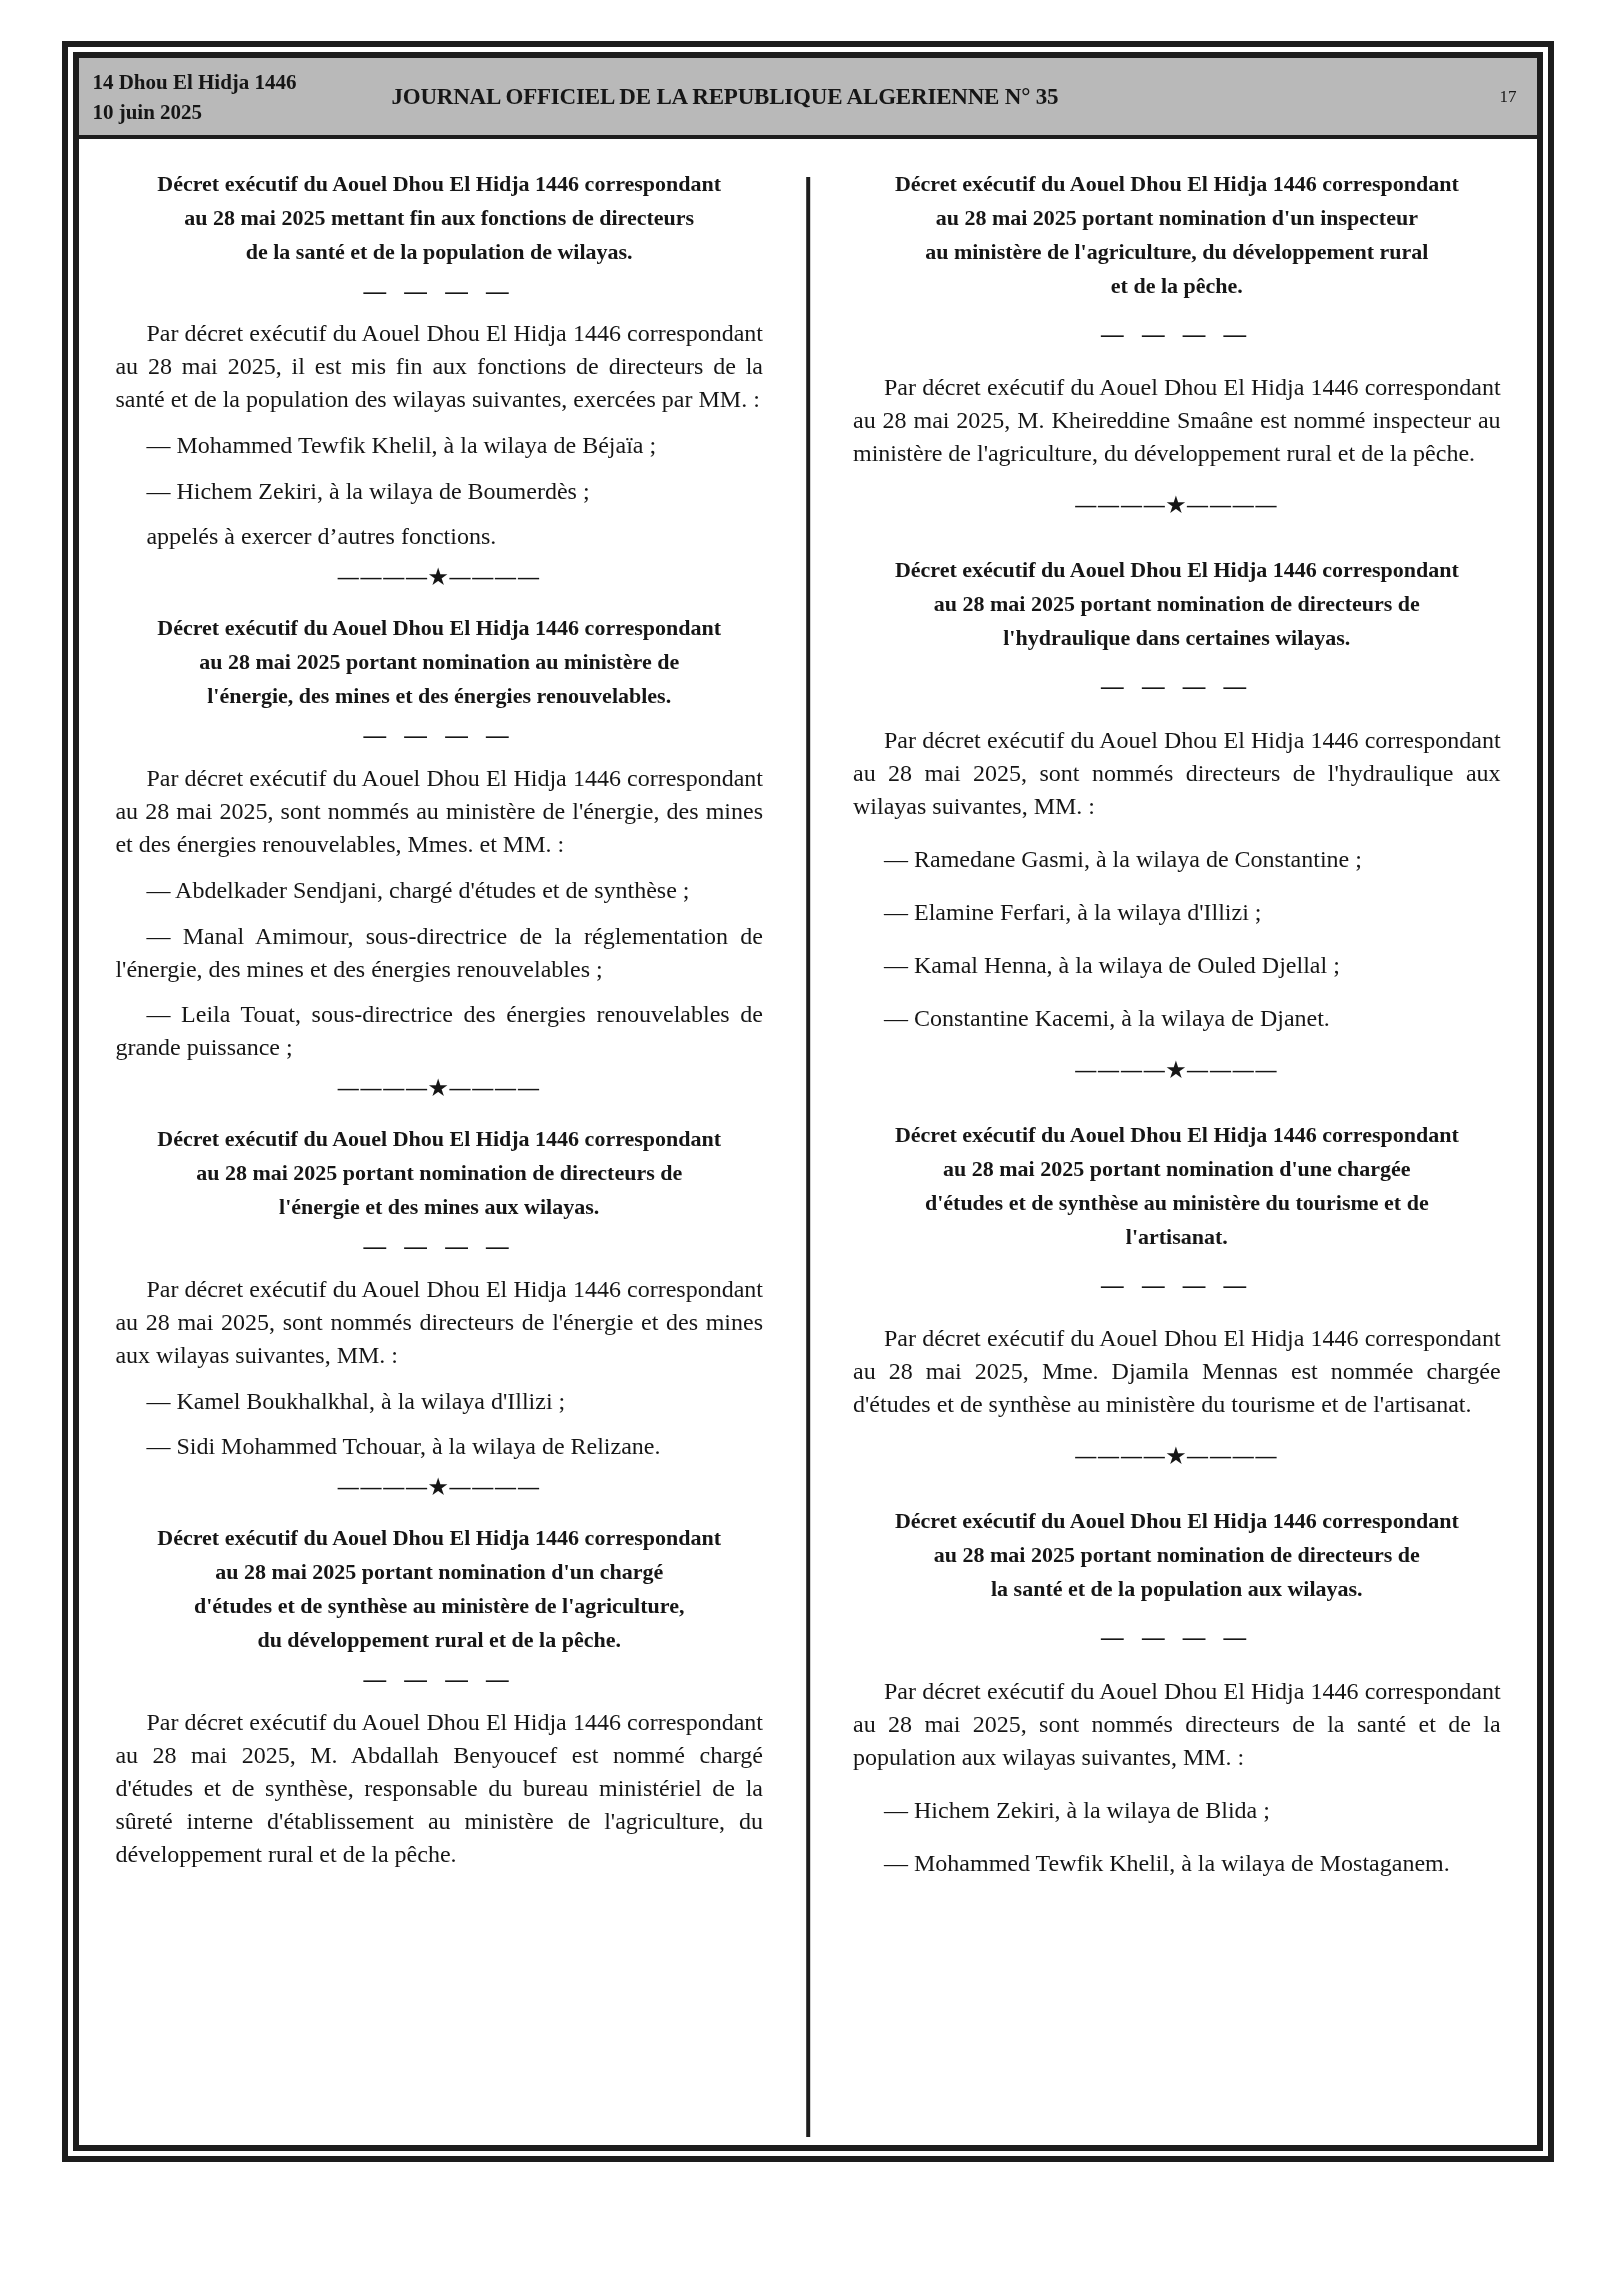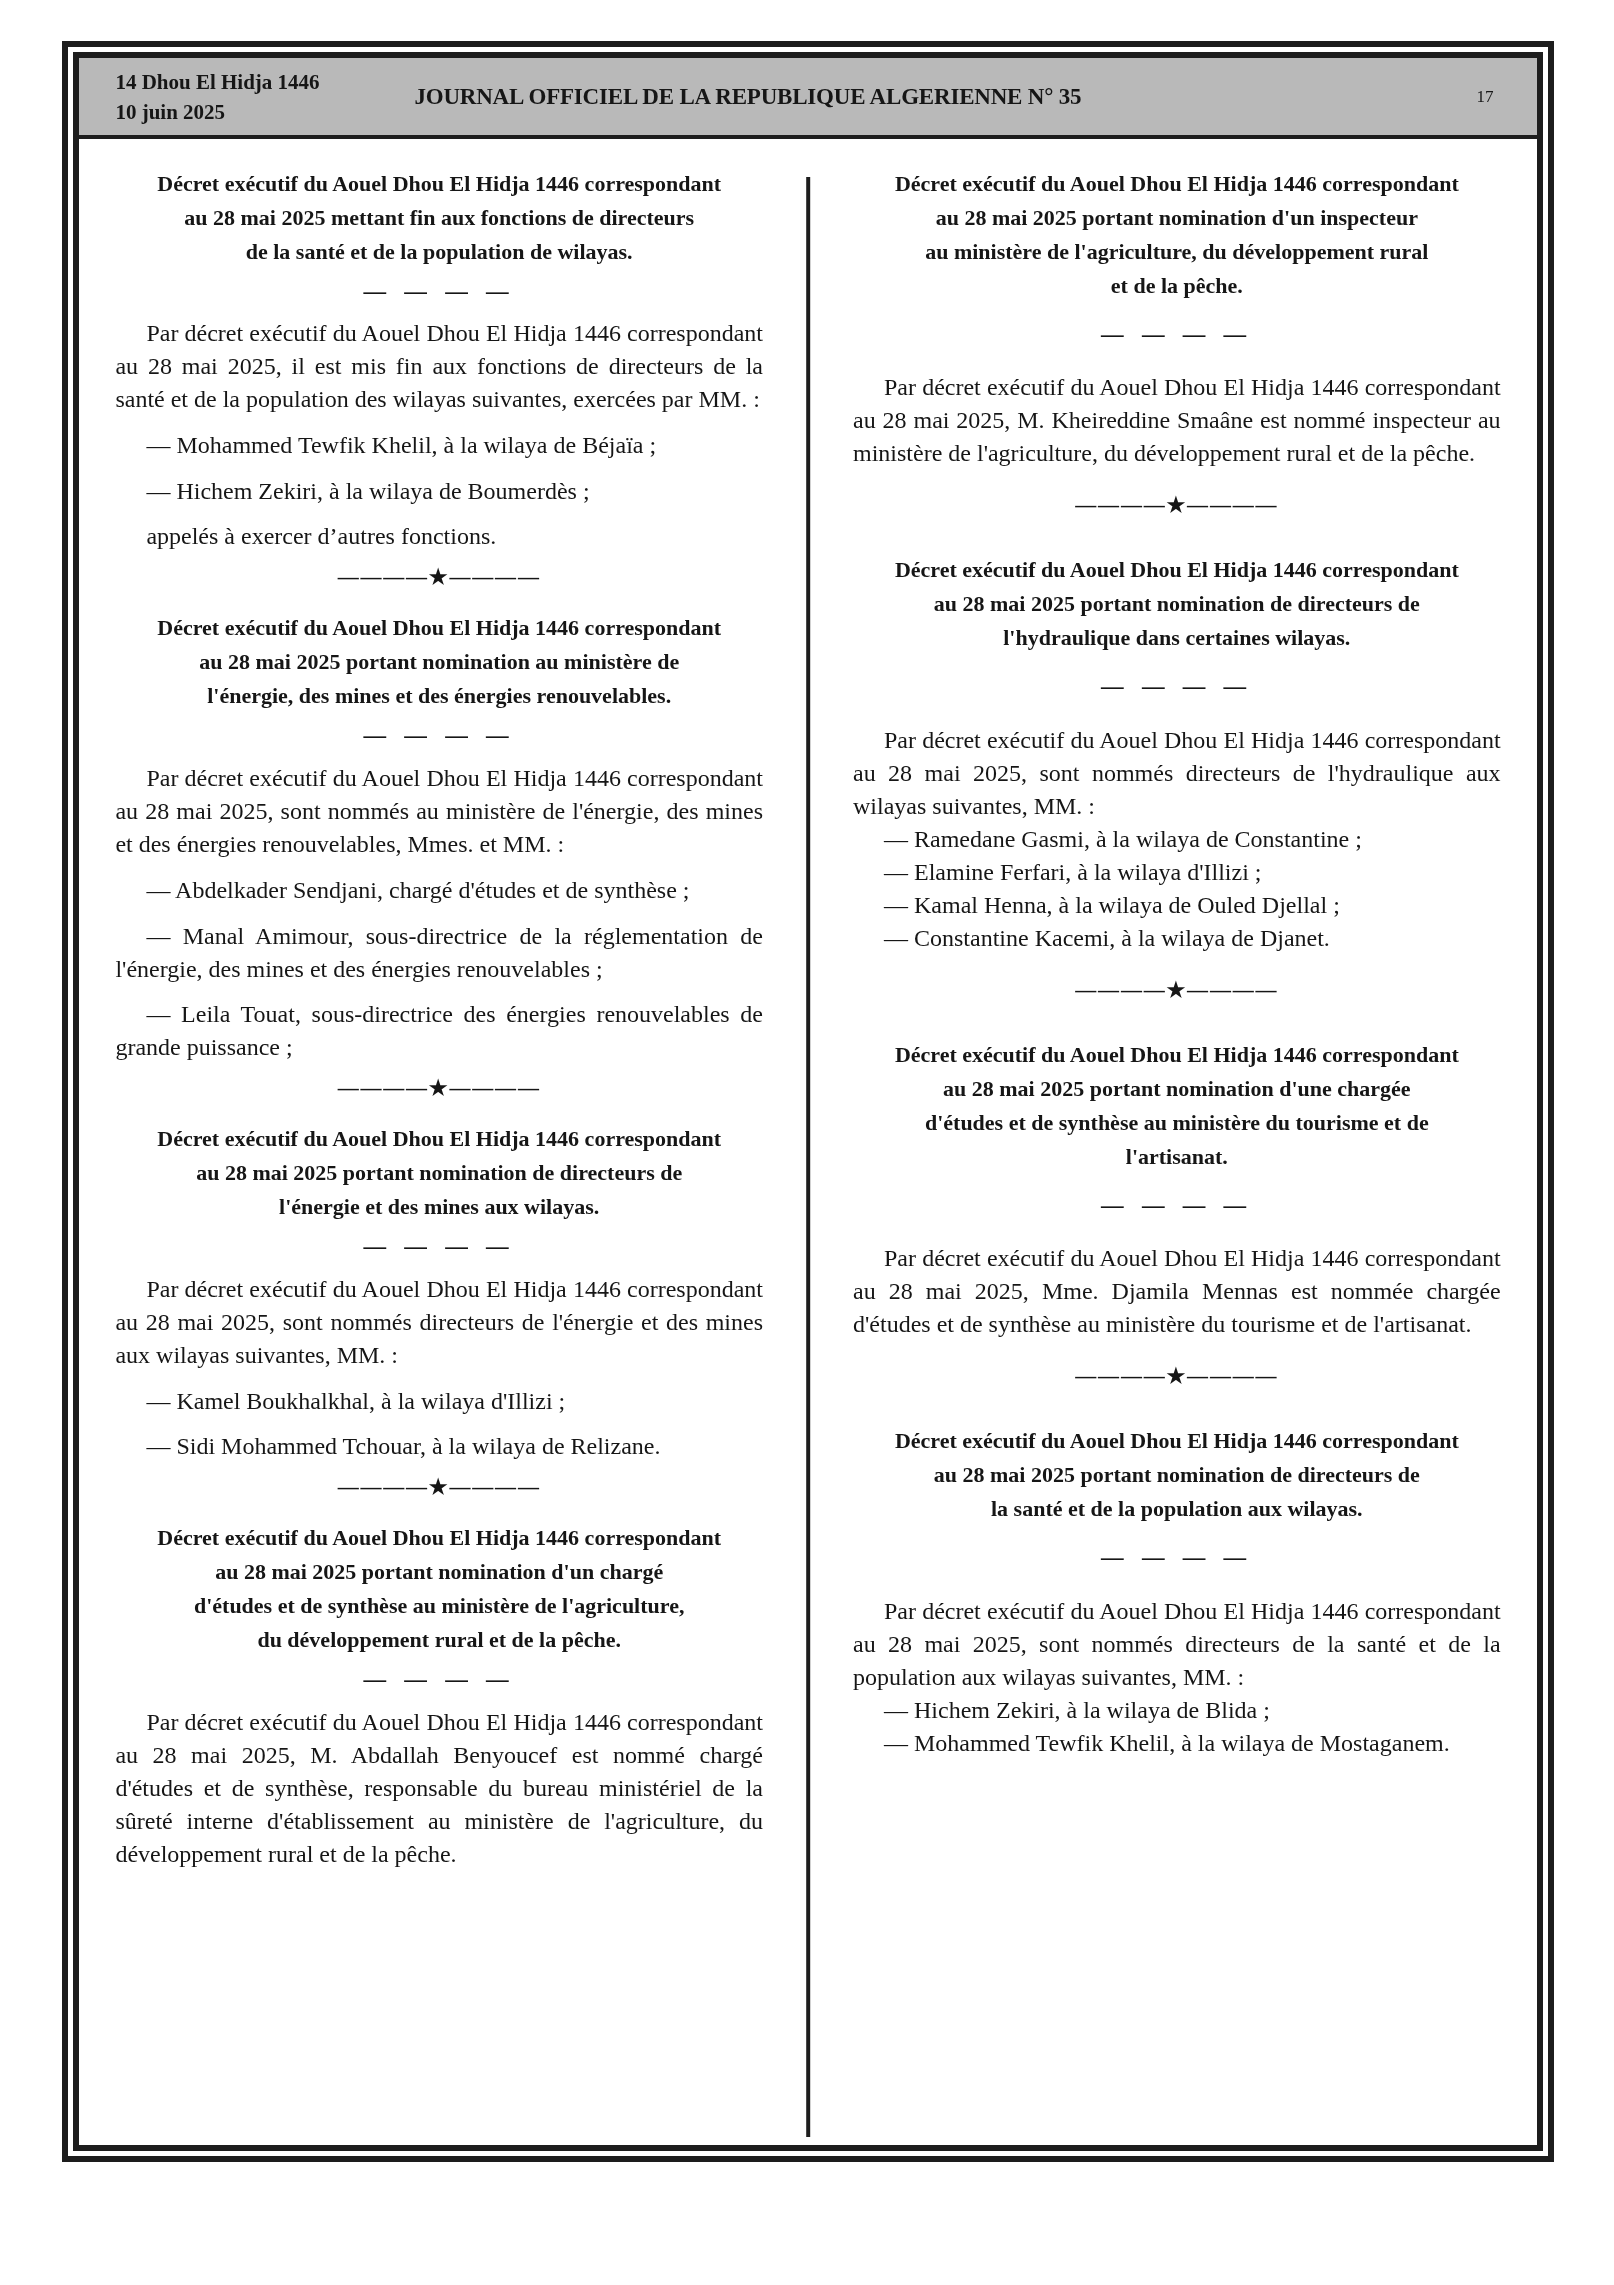--- a/index.html
+++ b/index.html
@@ -28,21 +28,21 @@
     flex-direction: column;
     background: #ffffff;
   }
   .masthead {
     background: #b9b9b9;
     border-bottom: 4.5px solid #1d1d1d;
     height: 81px;
     flex: 0 0 auto;
     display: flex;
     align-items: center;
-    padding: 0 36px;
+    padding: 0 13px;
     box-sizing: border-box;
   }
   .masthead-dates {
     width: 299px;
     font-weight: bold;
     font-size: 21px;
     line-height: 30px;
     white-space: pre-line;
   }
   .masthead-title {
@@ -120,21 +120,21 @@
   .col-left .sep-star   { margin: 11px 0; }
   .col-left .block-para { margin-top: 12.7px; }
   .col-left .block-item { margin-top: 12.7px; }
   .col-left > :first-child { margin-top: 11px; }
 
   
   .col-right .block-title { margin: 34px 0 7.2px 0; }
   .col-right .sep-dash   { margin: 18px 0; }
   .col-right .sep-star   { margin: 22px 0; }
   .col-right .block-para { margin-top: 23.5px; }
-  .col-right .block-item { }
+  .col-right .block-item { margin-top: 20px; }
   .col-right > :first-child { margin-top: 11px; }
 </style>
 </head>
 <body>
 
 <div class="page">
   <div class="outer-frame">
     <div class="inner-frame">
 
       <div class="masthead">

